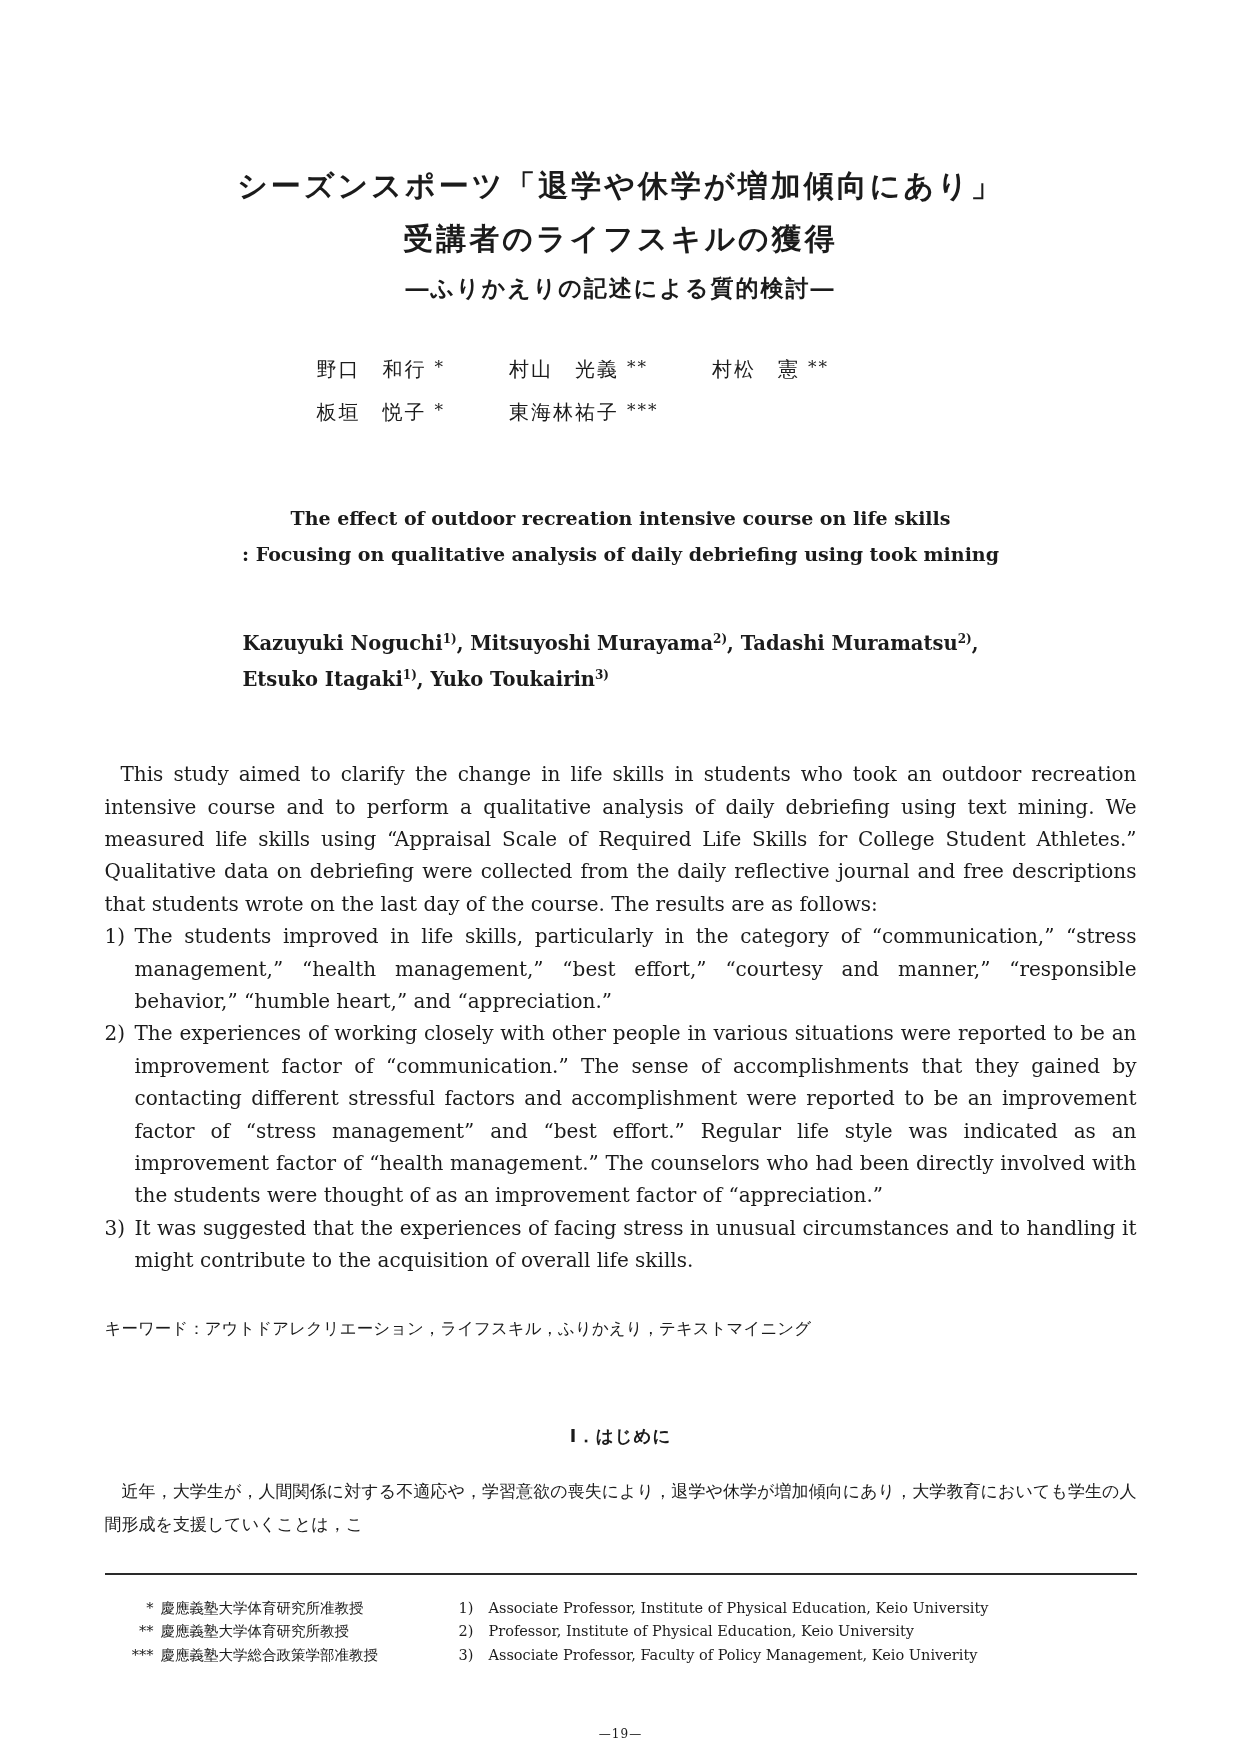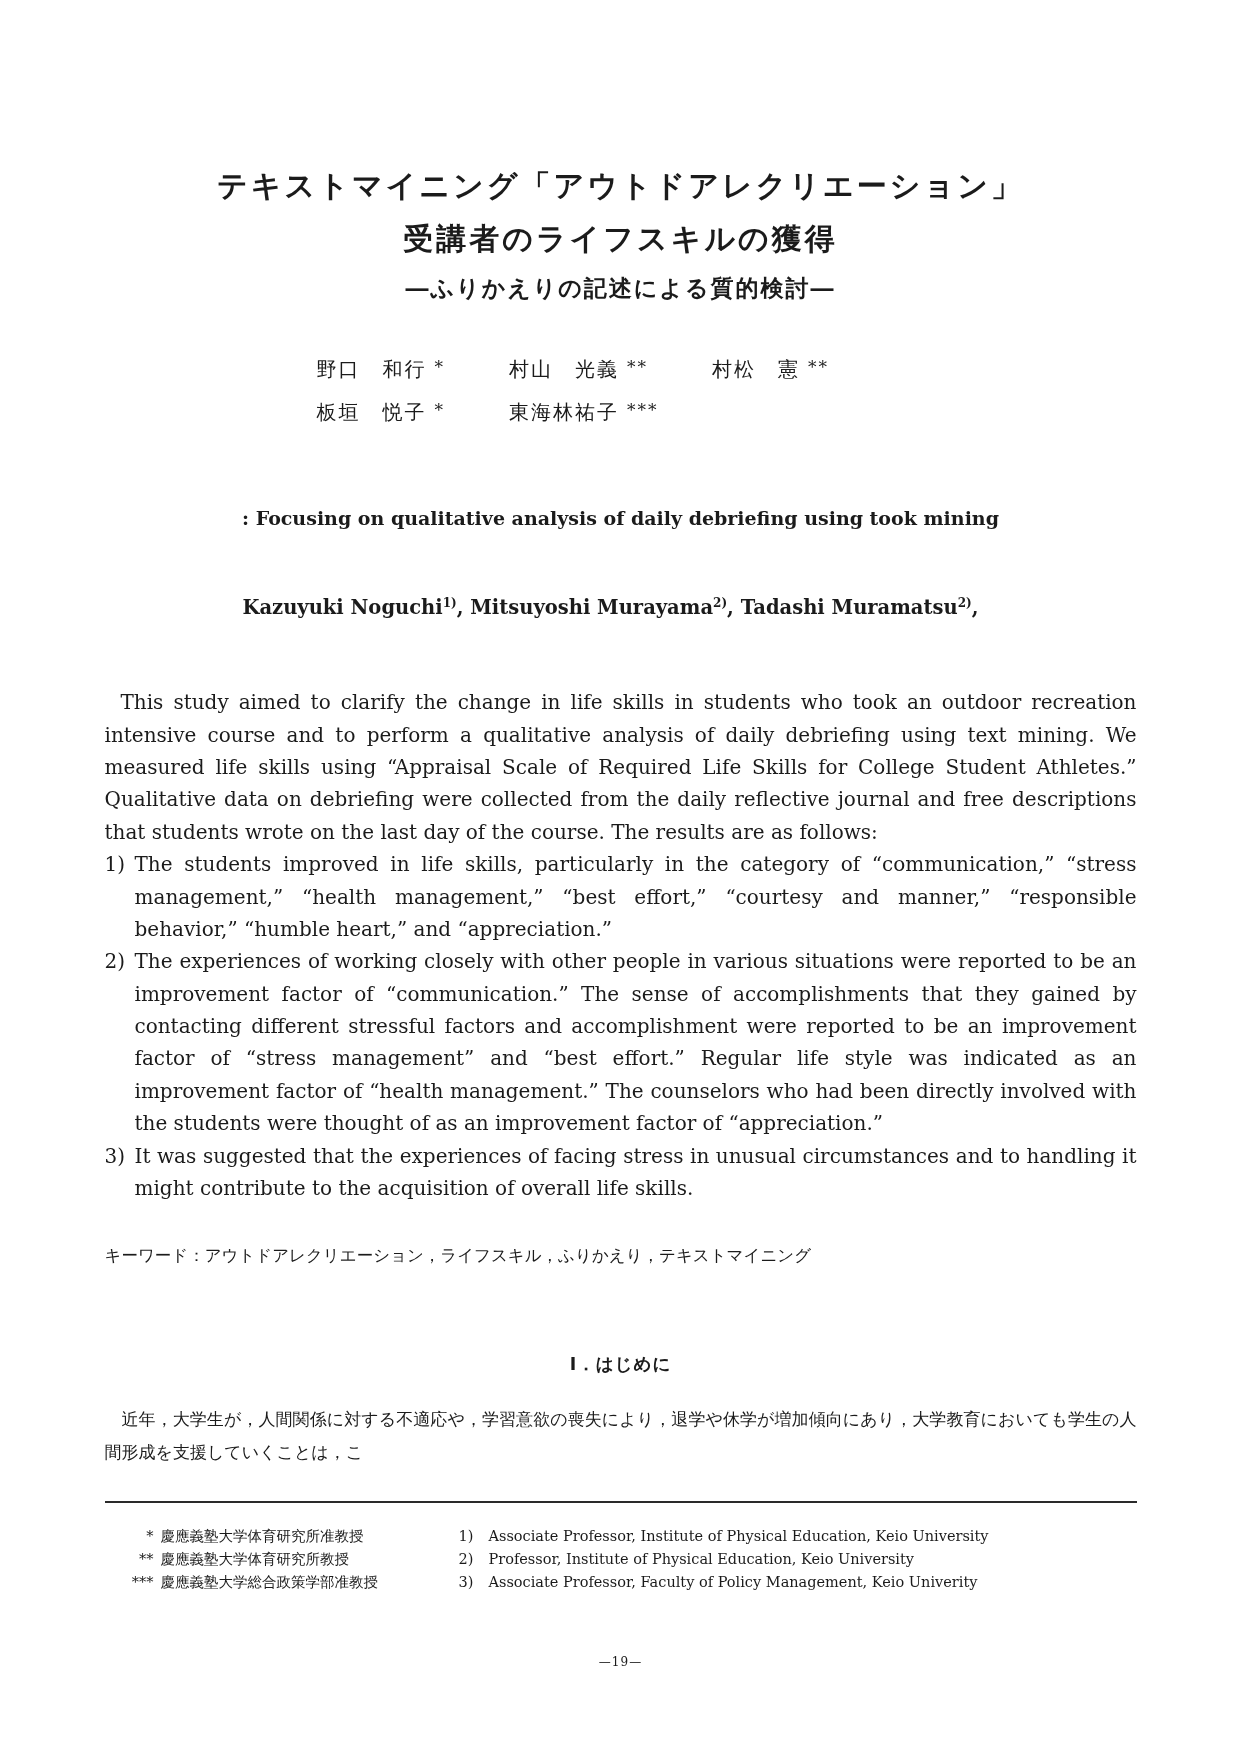--- a/index.html
+++ b/index.html
@@ -60,44 +60,48 @@
 
   .page-number { text-align: center; font-size: 12px; margin-top: 60px; letter-spacing: 1px; }
 </style>
 </head>
 <body>
 
 <div class="page">
   <div class="content">
 
     <h1 class="title-jp">
-      <span class="t-line">テキストマイニング「アウトドアレクリエーション」</span>
+      <span class="t-line">シーズンスポーツ「退学や休学が増加傾向にあり」</span>
       <span class="t-line">受講者のライフスキルの獲得</span>
     </h1>
     <div class="subtitle-jp">―ふりかえりの記述による質的検討―</div>
 
     <div class="authors-jp">
       <div class="authors-row">
         <span class="author"><span>野口　和行</span><span class="mark">*</span></span>
         <span class="author"><span>村山　光義</span><span class="mark">**</span></span>
         <span class="author"><span>村松　憲</span><span class="mark">**</span></span>
       </div>
       <div class="authors-row">
         <span class="author"><span>板垣　悦子</span><span class="mark">*</span></span>
         <span class="author"><span>東海林祐子</span><span class="mark">***</span></span>
       </div>
     </div>
 
     <div class="title-en">
+      <span class="t-line">The effect of outdoor recreation intensive course on life skills</span>
       <span class="t-line">: Focusing on qualitative analysis of daily debriefing using took mining</span>
     </div>
 
     <div class="authors-en">
       <span class="ae-line">
         <span>Kazuyuki Noguchi</span><sup>1)</sup><span>, </span><span>Mitsuyoshi Murayama</span><sup>2)</sup><span>, </span><span>Tadashi Muramatsu</span><sup>2)</sup><span>,</span>
+      </span>
+      <span class="ae-line">
+        <span>Etsuko Itagaki</span><sup>1)</sup><span>, </span><span>Yuko Toukairin</span><sup>3)</sup>
       </span>
     </div>
 
     <div class="abstract">
       <p class="abstract-intro">This study aimed to clarify the change in life skills in students who took an outdoor recreation intensive course and to perform a qualitative analysis of daily debriefing using text mining. We measured life skills using “Appraisal Scale of Required Life Skills for College Student Athletes.” Qualitative data on debriefing were collected from the daily reflective journal and free descriptions that students wrote on the last day of the course. The results are as follows:</p>
       <div class="abs-item">
         <span class="abs-num">1)</span>
         <span class="abs-text">The students improved in life skills, particularly in the category of “communication,” “stress management,” “health management,” “best effort,” “courtesy and manner,” “responsible behavior,” “humble heart,” and “appreciation.”</span>
       </div>
       <div class="abs-item">

